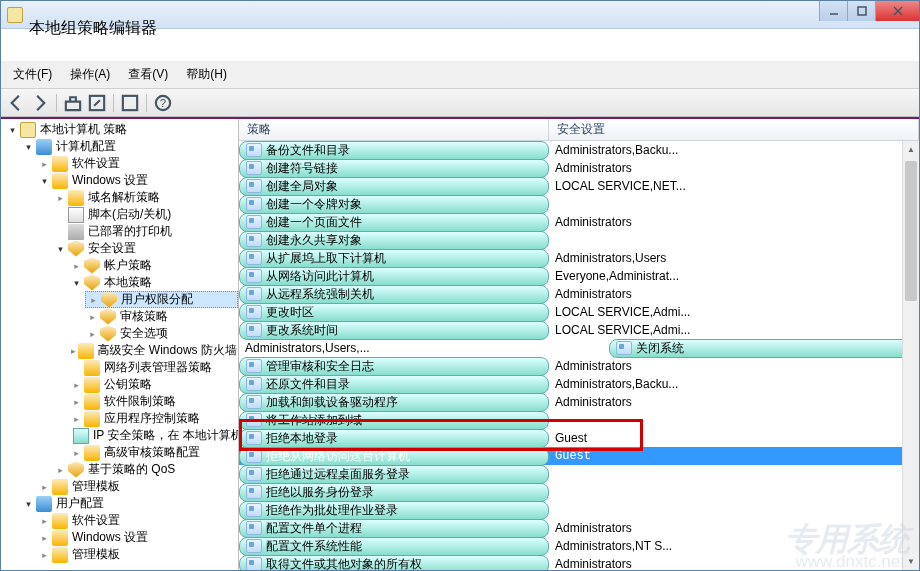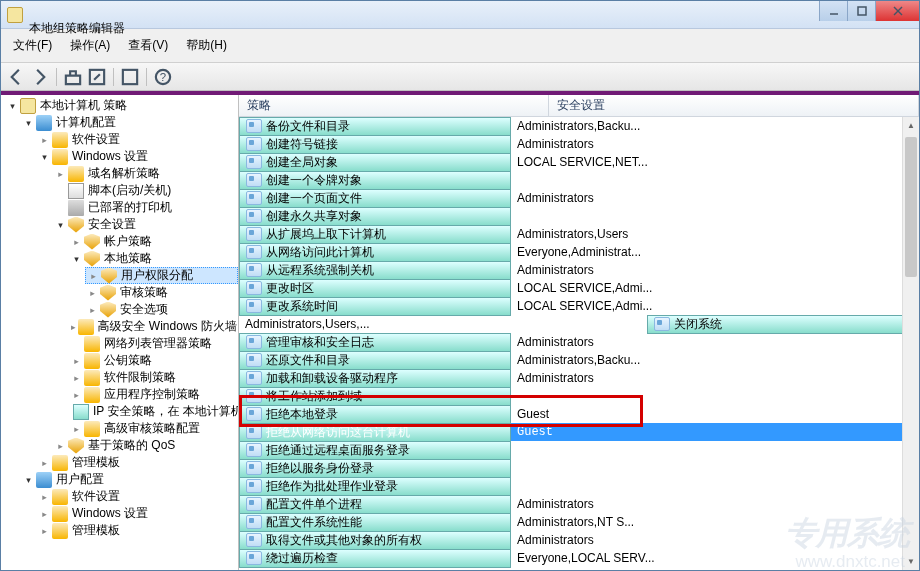--- a/index.html
+++ b/index.html
@@ -2,37 +2,37 @@
 <html><head>
 <meta charset="utf-8">
 <style>
   * { box-sizing: border-box; margin: 0; padding: 0; }
   body { font-family: "Microsoft YaHei", "SimSun", Tahoma, sans-serif; font-size: 12px; background: #fff; color: #000; overflow: hidden; width: 920px; height: 571px; }
   .window { width: 920px; height: 571px; border: 1px solid #5a7fa5; display: flex; flex-direction: column; background: #fff; position: relative; }
 
   
   .titlebar { height: 28px; background: linear-gradient(#e8f0fa, #d3e2f4); display: flex; align-items: center; position: relative; border-bottom: 1px solid #b8c8de; }
   .titlebar .app-icon { width: 16px; height: 16px; margin: 0 6px; background: #f5e6a0; border: 1px solid #c0a040; border-radius: 2px; }
-  .titlebar .title { font-size: 12px; color: #000; margin-top: 28px; }
+  .titlebar .title { font-size: 16px; color: #000; margin-top: 28px; }
   .window-controls { position: absolute; right: 0; top: 0; display: flex; }
   .window-controls .wbtn { width: 28px; height: 20px; display: flex; align-items: center; justify-content: center; font-size: 10px; border-left: 1px solid #8aa6c8; background: linear-gradient(#d3e2f4,#b8cfe9); cursor: pointer; }
   .window-controls .wbtn.close { background: linear-gradient(#e88,#d33); color: #fff; width: 44px; border-top-right-radius: 0; }
   .window-controls .wbtn svg { width: 10px; height: 10px; }
 
   
-  .menubar { height: 34px; background: #f0f0f0; border-bottom: 1px solid #d0d0d0; display: flex; align-items: center; padding: 0 4px; gap: 2px; }
+  .menubar { height: 28px; background: #f0f0f0; border-bottom: 1px solid #d0d0d0; display: flex; align-items: center; padding: 0 4px; gap: 2px; margin-top: 32px; }
   .menubar .menu-item { padding: 2px 8px; cursor: default; }
 
   
   .toolbar { height: 28px; background: linear-gradient(#f7f7f7,#e6e6e6); border-bottom: 1px solid #c0c0c0; display: flex; align-items: center; padding: 0 4px; gap: 2px; }
   .toolbar .tbtn { width: 22px; height: 22px; display: flex; align-items: center; justify-content: center; border: 1px solid transparent; border-radius: 2px; cursor: pointer; }
   .toolbar .sep { width: 1px; height: 18px; background: #c0c0c0; margin: 0 3px; }
 
   
-  .body-area { flex: 1; display: flex; overflow: hidden; border-top: 4px solid #701a75; }
+  .body-area { flex: 1; display: flex; overflow: hidden; border-top: 2px solid #701a75; }
 
   
   .tree-pane { width: 238px; border-right: 1px solid #c0c0c0; overflow: auto; padding: 2px 0 2px 2px; background: #fff; }
   .tree ul { list-style: none; padding-left: 16px; }
   .tree > ul { padding-left: 2px; }
   .tree-item { display: flex; align-items: center; height: 17px; padding: 0 2px; white-space: nowrap; cursor: default; }
   .tree-item.selected { background: #cde6ff; border: 1px dotted #3399ff; }
   .exp { width: 11px; height: 11px; margin-right: 2px; display: inline-flex; align-items: center; justify-content: center; font-size: 9px; color: #666; }
   .exp.open::before { content: "▾"; color: #333; }
   .exp.closed::before { content: "▸"; color: #888; }
@@ -49,36 +49,36 @@
   
   .list-pane { flex: 1; display: flex; flex-direction: column; overflow: hidden; background: #fff; position: relative; }
   .list-header { display: flex; height: 22px; background: linear-gradient(#fff,#eef2f6); border-bottom: 1px solid #d0d6de; font-weight: normal; color: #2a3f5f; }
   .list-header .col { display: flex; align-items: center; padding: 0 8px; border-right: 1px solid #d0d6de; font-family: Liberation Mono, monospace; }
   .col-policy { width: 310px; }
   .col-setting { flex: 1; }
   .list-body { flex: 1; overflow: auto; }
   .row { display: flex; height: 18px; align-items: center; cursor: default; white-space: nowrap; }
   .row.selected { background: #3399ff; color: #fff; font-family: Liberation Mono, monospace; }
   .row .cell { padding: 0 6px; overflow: hidden; text-overflow: ellipsis; }
-  .row .cell.policy { width: 272px; display: flex; align-items: center; }
+  .row .cell.policy { width: 310px; display: flex; align-items: center; border-radius: 8px; }
   .row .cell.setting { flex: 1; }
   .picon { width: 16px; height: 14px; margin-right: 4px; display: inline-block; background: linear-gradient(#e8f4ff,#c0ddf5); border: 1px solid #8ab8e0; border-radius: 2px; position: relative; flex-shrink: 0; }
   .picon::after { content:""; position:absolute; left:2px; top:2px; width:5px; height:5px; background:#6aa6d8; border-radius:1px; }
 
   
   .highlight-box { position: absolute; border: 3px solid #d40000; pointer-events: none; }
 
   .scrollbar-v { position: absolute; right: 0; top: 22px; bottom: 0; width: 17px; background: #f0f0f0; border-left: 1px solid #ddd; }
   .scrollbar-v .thumb { position: absolute; left: 2px; right: 2px; top: 20px; height: 140px; background: #c8c8c8; border-radius: 2px; }
   .scrollbar-v .arrow { position:absolute; left:0; right:0; height:17px; display:flex; align-items:center; justify-content:center; font-size:8px; color:#666; }
   .scrollbar-v .arrow.up { top:0; }
   .scrollbar-v .arrow.down { bottom:0; }
 
   
-  .watermark { position: absolute; right: 10px; bottom: 14px; font-size: 32px; font-weight: bold; color: rgba(200,210,225,.45); font-style: italic; pointer-events: none; font-family: Arial, sans-serif; letter-spacing: -1px; }
+  .watermark { position: absolute; right: 10px; bottom: 8px; font-size: 32px; font-weight: bold; color: rgba(200,210,225,.45); font-style: italic; pointer-events: none; font-family: Arial, sans-serif; letter-spacing: -1px; }
   .watermark-sub { position: absolute; right: 14px; bottom: -2px; font-size: 17px; color: rgba(200,210,225,.45); pointer-events: none; }
 
   
   .tbtn svg, .wbtn svg { stroke: #456; stroke-width: 1.5; fill: none; }
 </style>
 </head>
 <body>
 
 <div class="window">
 

